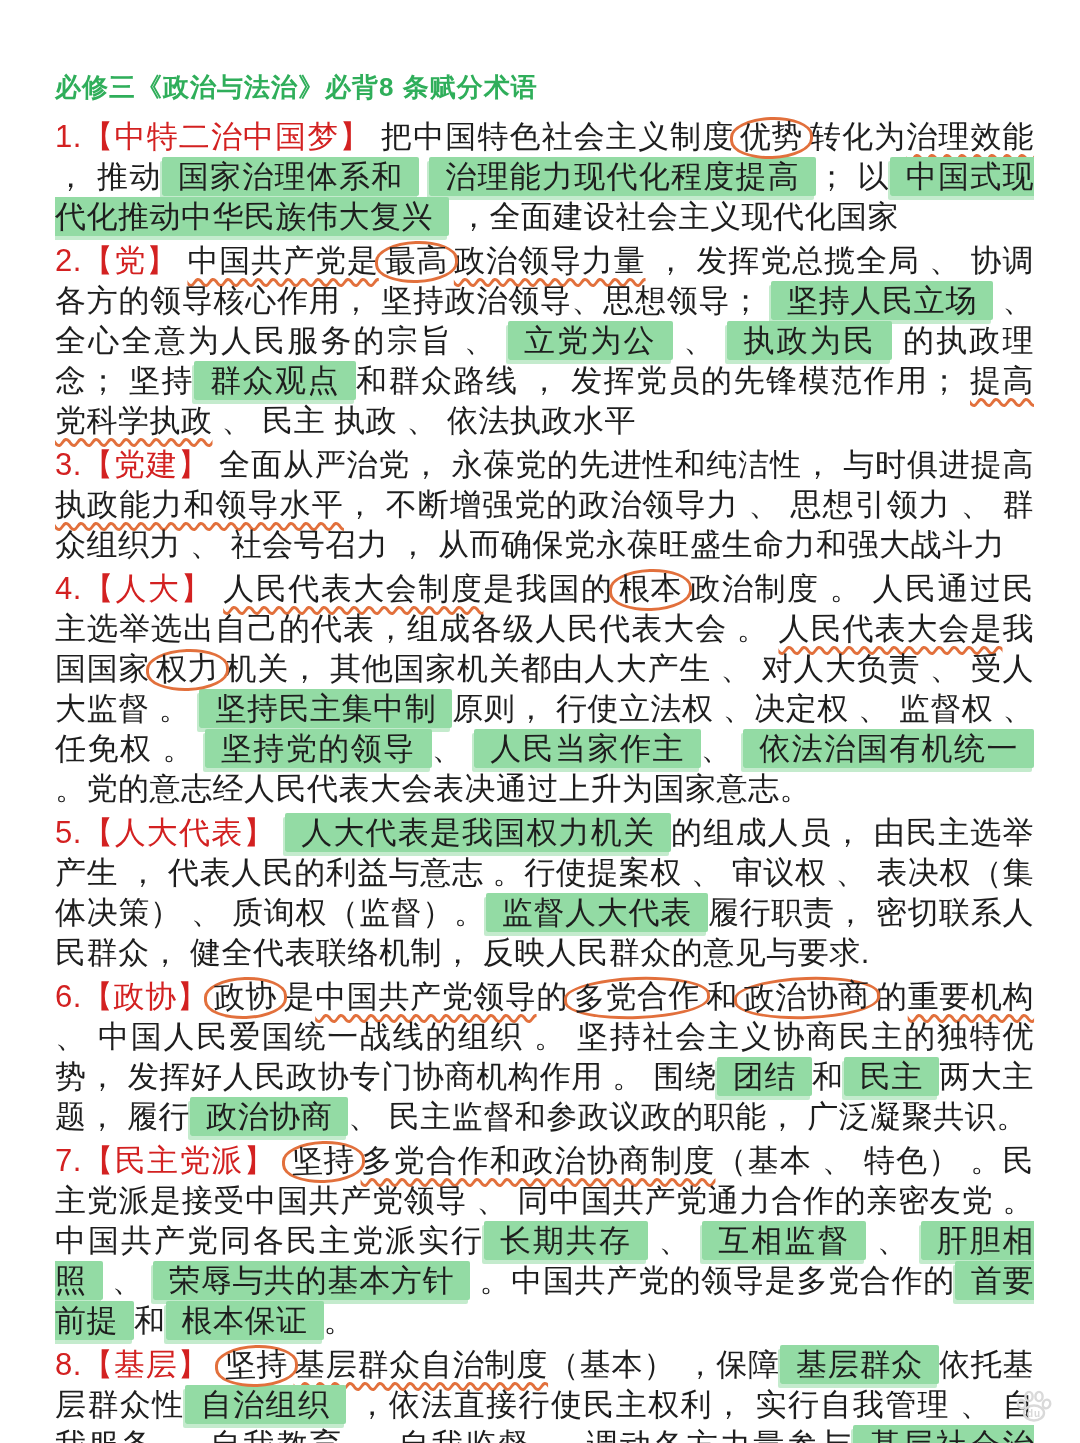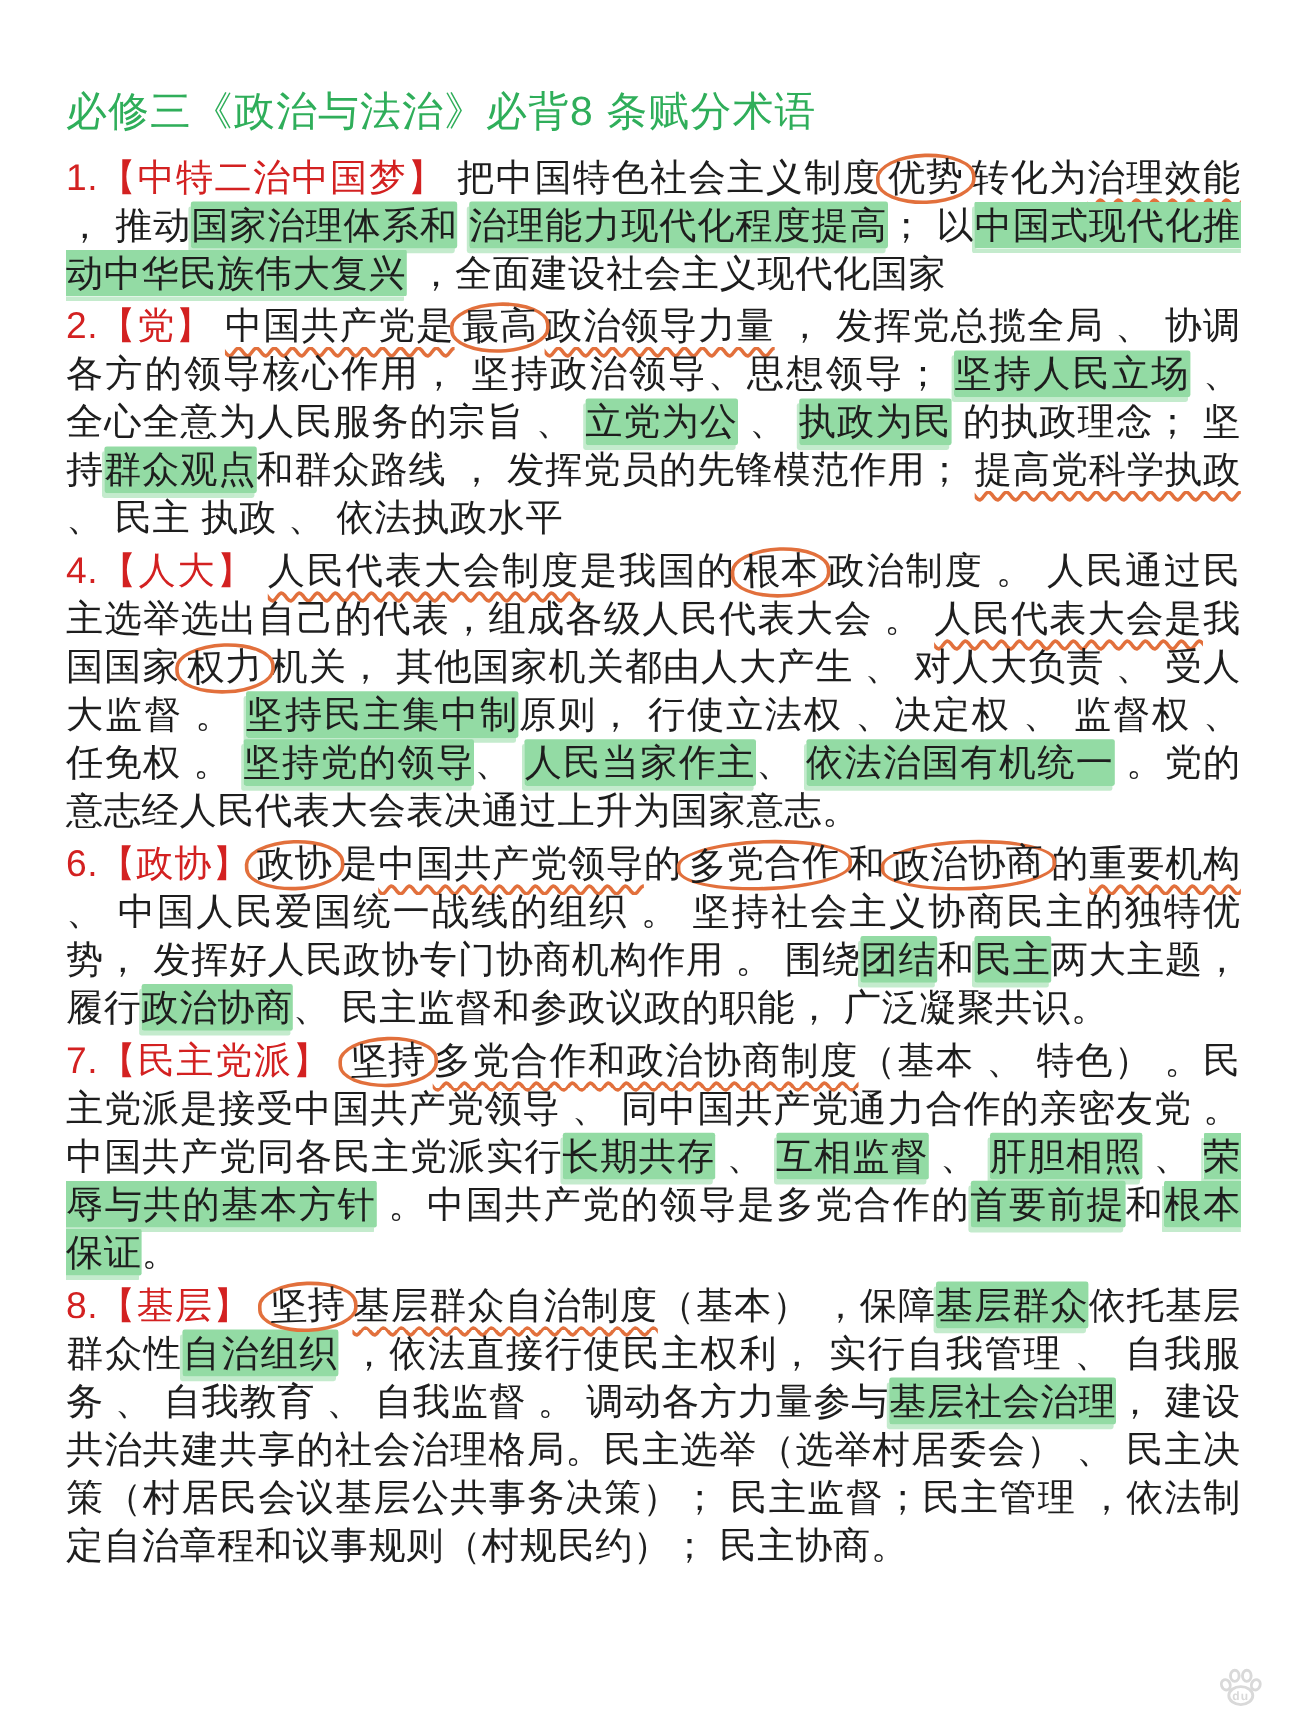--- a/index.html
+++ b/index.html
@@ -19,43 +19,43 @@
     font-family:"Liberation Sans","DejaVu Sans",sans-serif;
     color:var(--ink);
     overflow:hidden;
     position:relative;
   }
   .page{
     padding:70px 46px 0 55px;
   }
   .doc-title{
     color:var(--green-title);
-    font-size:34px;
-    font-weight:normal;
+    font-size:26px;
+    font-weight:bold;
     margin:0 0 12px 0;
     letter-spacing:1px;
   }
   .terms-list{margin:0;padding:0;}
   .item{
     font-size:31px;
     line-height:40px;
     margin:0 0 4px 0;
     text-align:justify;
     letter-spacing:.5px;
   }
   .item-head{
     color:var(--red-head);
     font-weight:normal;
   }
   .seg{white-space:pre-wrap;}
   .seg.hl{
     background:var(--hl-green);
     box-shadow:-2px 4px 0 var(--hl-green-soft);
     border-radius:2px;
-    padding:2px 0;
+    padding:2px 16px;
   }
   .seg.circle{
     display:inline-block;
     border:3px solid var(--orange);
     border-radius:50% / 46%;
     padding:0 7px 2px 7px;
     margin:-5px -4px -2px -4px;
     line-height:34px;
     transform:rotate(-2deg);
   }
@@ -89,25 +89,31 @@
   <h1 class="doc-title">必修三《政治与法治》必背8 条赋分术语</h1>
   <div class="terms-list">
   <p class="item">
     <span class="item-head"><span>1.</span><span>【中特二治中国梦】</span></span><span class="item-body"><span class="seg"> 把中国特色社会主义制度</span><span class="seg circle">优势</span><span class="seg">转化为</span><span class="seg wavy">治理效能</span><span class="seg"> ， 推动</span><span class="seg hl">国家治理体系和</span><span class="seg"> </span><span class="seg hl">治理能力现代化程度提高</span><span class="seg">； 以</span><span class="seg hl">中国式现代化推动中华民族伟大复兴</span><span class="seg"> ，全面建设社会主义现代化国家</span></span>
   </p>
 
   <p class="item">
     <span class="item-head"><span>2.</span><span>【党】</span></span><span class="item-body"><span class="seg"> </span><span class="seg wavy">中国共产党是</span><span class="seg circle">最高</span><span class="seg wavy">政治领导力量</span><span class="seg"> ， 发挥党总揽全局 、 协调各方的领导核心作用， 坚持政治领导、思想领导； </span><span class="seg hl">坚持人民立场</span><span class="seg"> 、 全心全意为人民服务的宗旨 、 </span><span class="seg hl">立党为公</span><span class="seg"> 、 </span><span class="seg hl">执政为民</span><span class="seg"> 的执政理念； 坚持</span><span class="seg hl">群众观点</span><span class="seg">和群众路线 ， 发挥党员的先锋模范作用； </span><span class="seg wavy">提高党科学执政</span><span class="seg"> 、 民主 执政 、 依法执政水平</span></span>
   </p>
 
+  <p class="item">
+    <span class="item-head"><span>3.</span><span>【党建】</span></span><span class="item-body"><span class="seg"> 全面从严治党， 永葆党的先进性和纯洁性， 与时俱进提高</span><span class="seg wavy">执政能力和领导水平</span><span class="seg">， 不断增强党的政治领导力 、 思想引领力 、 群众组织力 、 社会号召力 ， 从而确保党永葆旺盛生命力和强大战斗力</span></span>
+  </p>
 
   <p class="item">
     <span class="item-head"><span>4.</span><span>【人大】</span></span><span class="item-body"><span class="seg"> </span><span class="seg wavy">人民代表大会制度</span><span class="seg">是我国的</span><span class="seg circle">根本</span><span class="seg">政治制度 。 人民通过民主选举选出自己的代表，组成各级人民代表大会 。 </span><span class="seg wavy">人民代表大会是</span><span class="seg">我国国家</span><span class="seg circle">权力</span><span class="seg">机关， 其他国家机关都由人大产生 、 对人大负责 、 受人大监督 。 </span><span class="seg hl">坚持民主集中制</span><span class="seg">原则， 行使立法权 、决定权 、 监督权 、 任免权 。 </span><span class="seg hl">坚持党的领导</span><span class="seg">、 </span><span class="seg hl">人民当家作主</span><span class="seg">、 </span><span class="seg hl">依法治国有机统一</span><span class="seg"> 。党的意志经人民代表大会表决通过上升为国家意志。</span></span>
   </p>
 
+  <p class="item">
+    <span class="item-head"><span>5.</span><span>【人大代表】</span></span><span class="item-body"><span class="seg"> </span><span class="seg hl">人大代表是我国权力机关</span><span class="seg">的组成人员， 由民主选举产生 ， 代表人民的利益与意志 。行使提案权 、 审议权 、 表决权（集体决策） 、 质询权（监督）。</span><span class="seg hl">监督人大代表</span><span class="seg">履行职责， 密切联系人民群众， 健全代表联络机制， 反映人民群众的意见与要求.</span></span>
+  </p>
 
   <p class="item">
     <span class="item-head"><span>6.</span><span>【政协】</span></span><span class="item-body"><span class="seg circle">政协</span><span class="seg">是</span><span class="seg wavy">中国共产党领导</span><span class="seg">的</span><span class="seg circle">多党合作</span><span class="seg">和</span><span class="seg circle">政治协商</span><span class="seg">的</span><span class="seg wavy">重要机构</span><span class="seg"> 、 中国人民爱国统一战线的组织 。 坚持社会主义协商民主的独特优势， 发挥好人民政协专门协商机构作用 。 围绕</span><span class="seg hl">团结</span><span class="seg">和</span><span class="seg hl">民主</span><span class="seg">两大主题， 履行</span><span class="seg hl">政治协商</span><span class="seg">、 民主监督和参政议政的职能， 广泛凝聚共识。</span></span>
   </p>
 
   <p class="item">
     <span class="item-head"><span>7.</span><span>【民主党派】</span></span><span class="item-body"><span class="seg"> </span><span class="seg circle">坚持</span><span class="seg wavy">多党合作和政治协商制度</span><span class="seg">（基本 、 特色） 。民主党派是接受中国共产党领导 、 同中国共产党通力合作的亲密友党 。中国共产党同各民主党派实行</span><span class="seg hl">长期共存</span><span class="seg"> 、 </span><span class="seg hl">互相监督</span><span class="seg"> 、 </span><span class="seg hl">肝胆相照</span><span class="seg"> 、 </span><span class="seg hl">荣辱与共的基本方针</span><span class="seg"> 。中国共产党的领导是多党合作的</span><span class="seg hl">首要前提</span><span class="seg">和</span><span class="seg hl">根本保证</span><span class="seg">。</span></span>
   </p>
 
   <p class="item">

